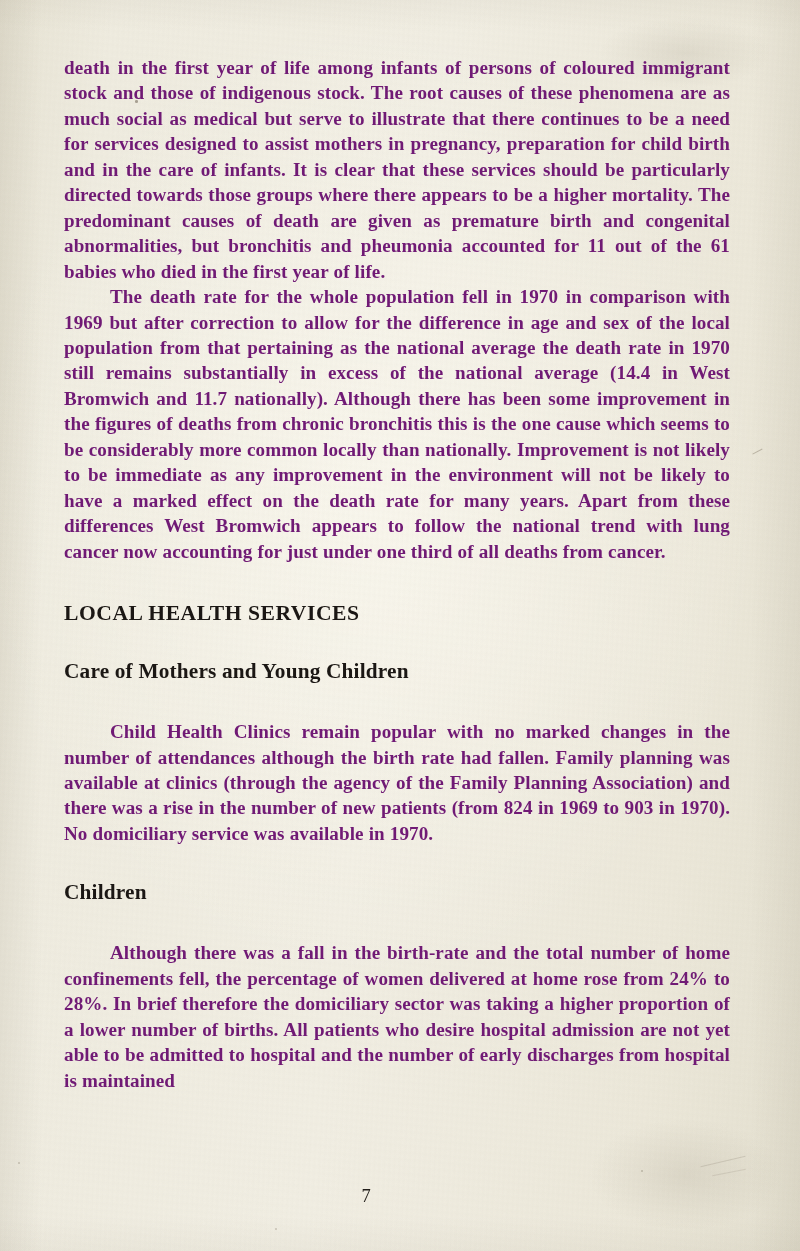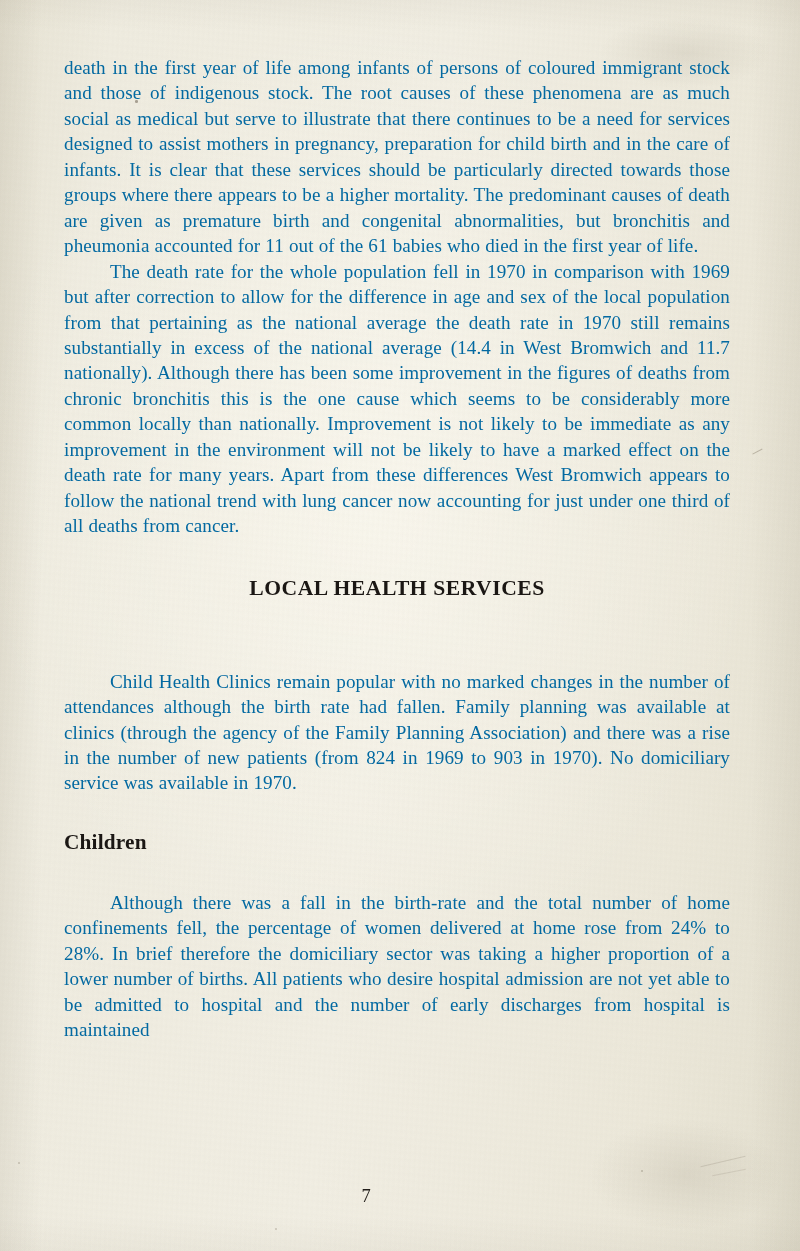--- a/index.html
+++ b/index.html
@@ -58,29 +58,29 @@
   }
 
   p.body {
     margin: 0;
     font-size: 19.1px;
     line-height: 25.45px;
     text-align: justify;
     text-justify: inter-word;
     letter-spacing: 0.08px;
     word-spacing: 0.2px;
-    color: #0369a1;
+    color: #701a75;
+    font-weight: bold;
   }
   p.body.indent {
     text-indent: 46px;
   }
 
   .h-center {
     margin: 0;
-    text-align: center;
     font-size: 21.6px;
     font-weight: bold;
     letter-spacing: 0.55px;
     color: #1b1714;
   }
 
   .h-left {
     margin: 0;
     text-align: left;
     font-size: 21.3px;
@@ -150,20 +150,21 @@
     <p class="body">death in the first year of life among infants of persons of coloured immigrant stock and those of indigenous stock. The root causes of these phenomena are as much social as medical but serve to illustrate that there continues to be a need for services designed to assist mothers in pregnancy, preparation for child birth and in the care of infants. It is clear that these services should be particularly directed towards those groups where there appears to be a higher mortality. The predominant causes of death are given as premature birth and congenital abnormalities, but bronchitis and pheumonia accounted for 11 out of the 61 babies who died in the first year of life.</p>
 
     <p class="body indent">The death rate for the whole population fell in 1970 in comparison with 1969 but after correction to allow for the difference in age and sex of the local population from that pertaining as the national average the death rate in 1970 still remains substantially in excess of the national average (14.4 in West Bromwich and 11.7 nationally). Although there has been some improvement in the figures of deaths from chronic bronchitis this is the one cause which seems to be considerably more common locally than nationally. Improvement is not likely to be immediate as any improvement in the environment will not be likely to have a marked effect on the death rate for many years. Apart from these differences West Bromwich appears to follow the national trend with lung cancer now accounting for just under one third of all deaths from cancer.</p>
 
     <div class="spacer-before-h1"></div>
 
     <h1 class="h-center">LOCAL HEALTH SERVICES</h1>
 
     <div class="spacer-after-h1"></div>
 
+    <h2 class="h-left">Care of Mothers and Young Children</h2>
 
     <div class="spacer-after-h2"></div>
 
     <p class="body indent">Child Health Clinics remain popular with no marked changes in the number of attendances although the birth rate had fallen. Family planning was available at clinics (through the agency of the Family Planning Association) and there was a rise in the number of new patients (from 824 in 1969 to 903 in 1970). No domiciliary service was available in 1970.</p>
 
     <div class="spacer-before-h2"></div>
 
     <h2 class="h-left">Children</h2>
 
     <div class="spacer-after-h2"></div>

